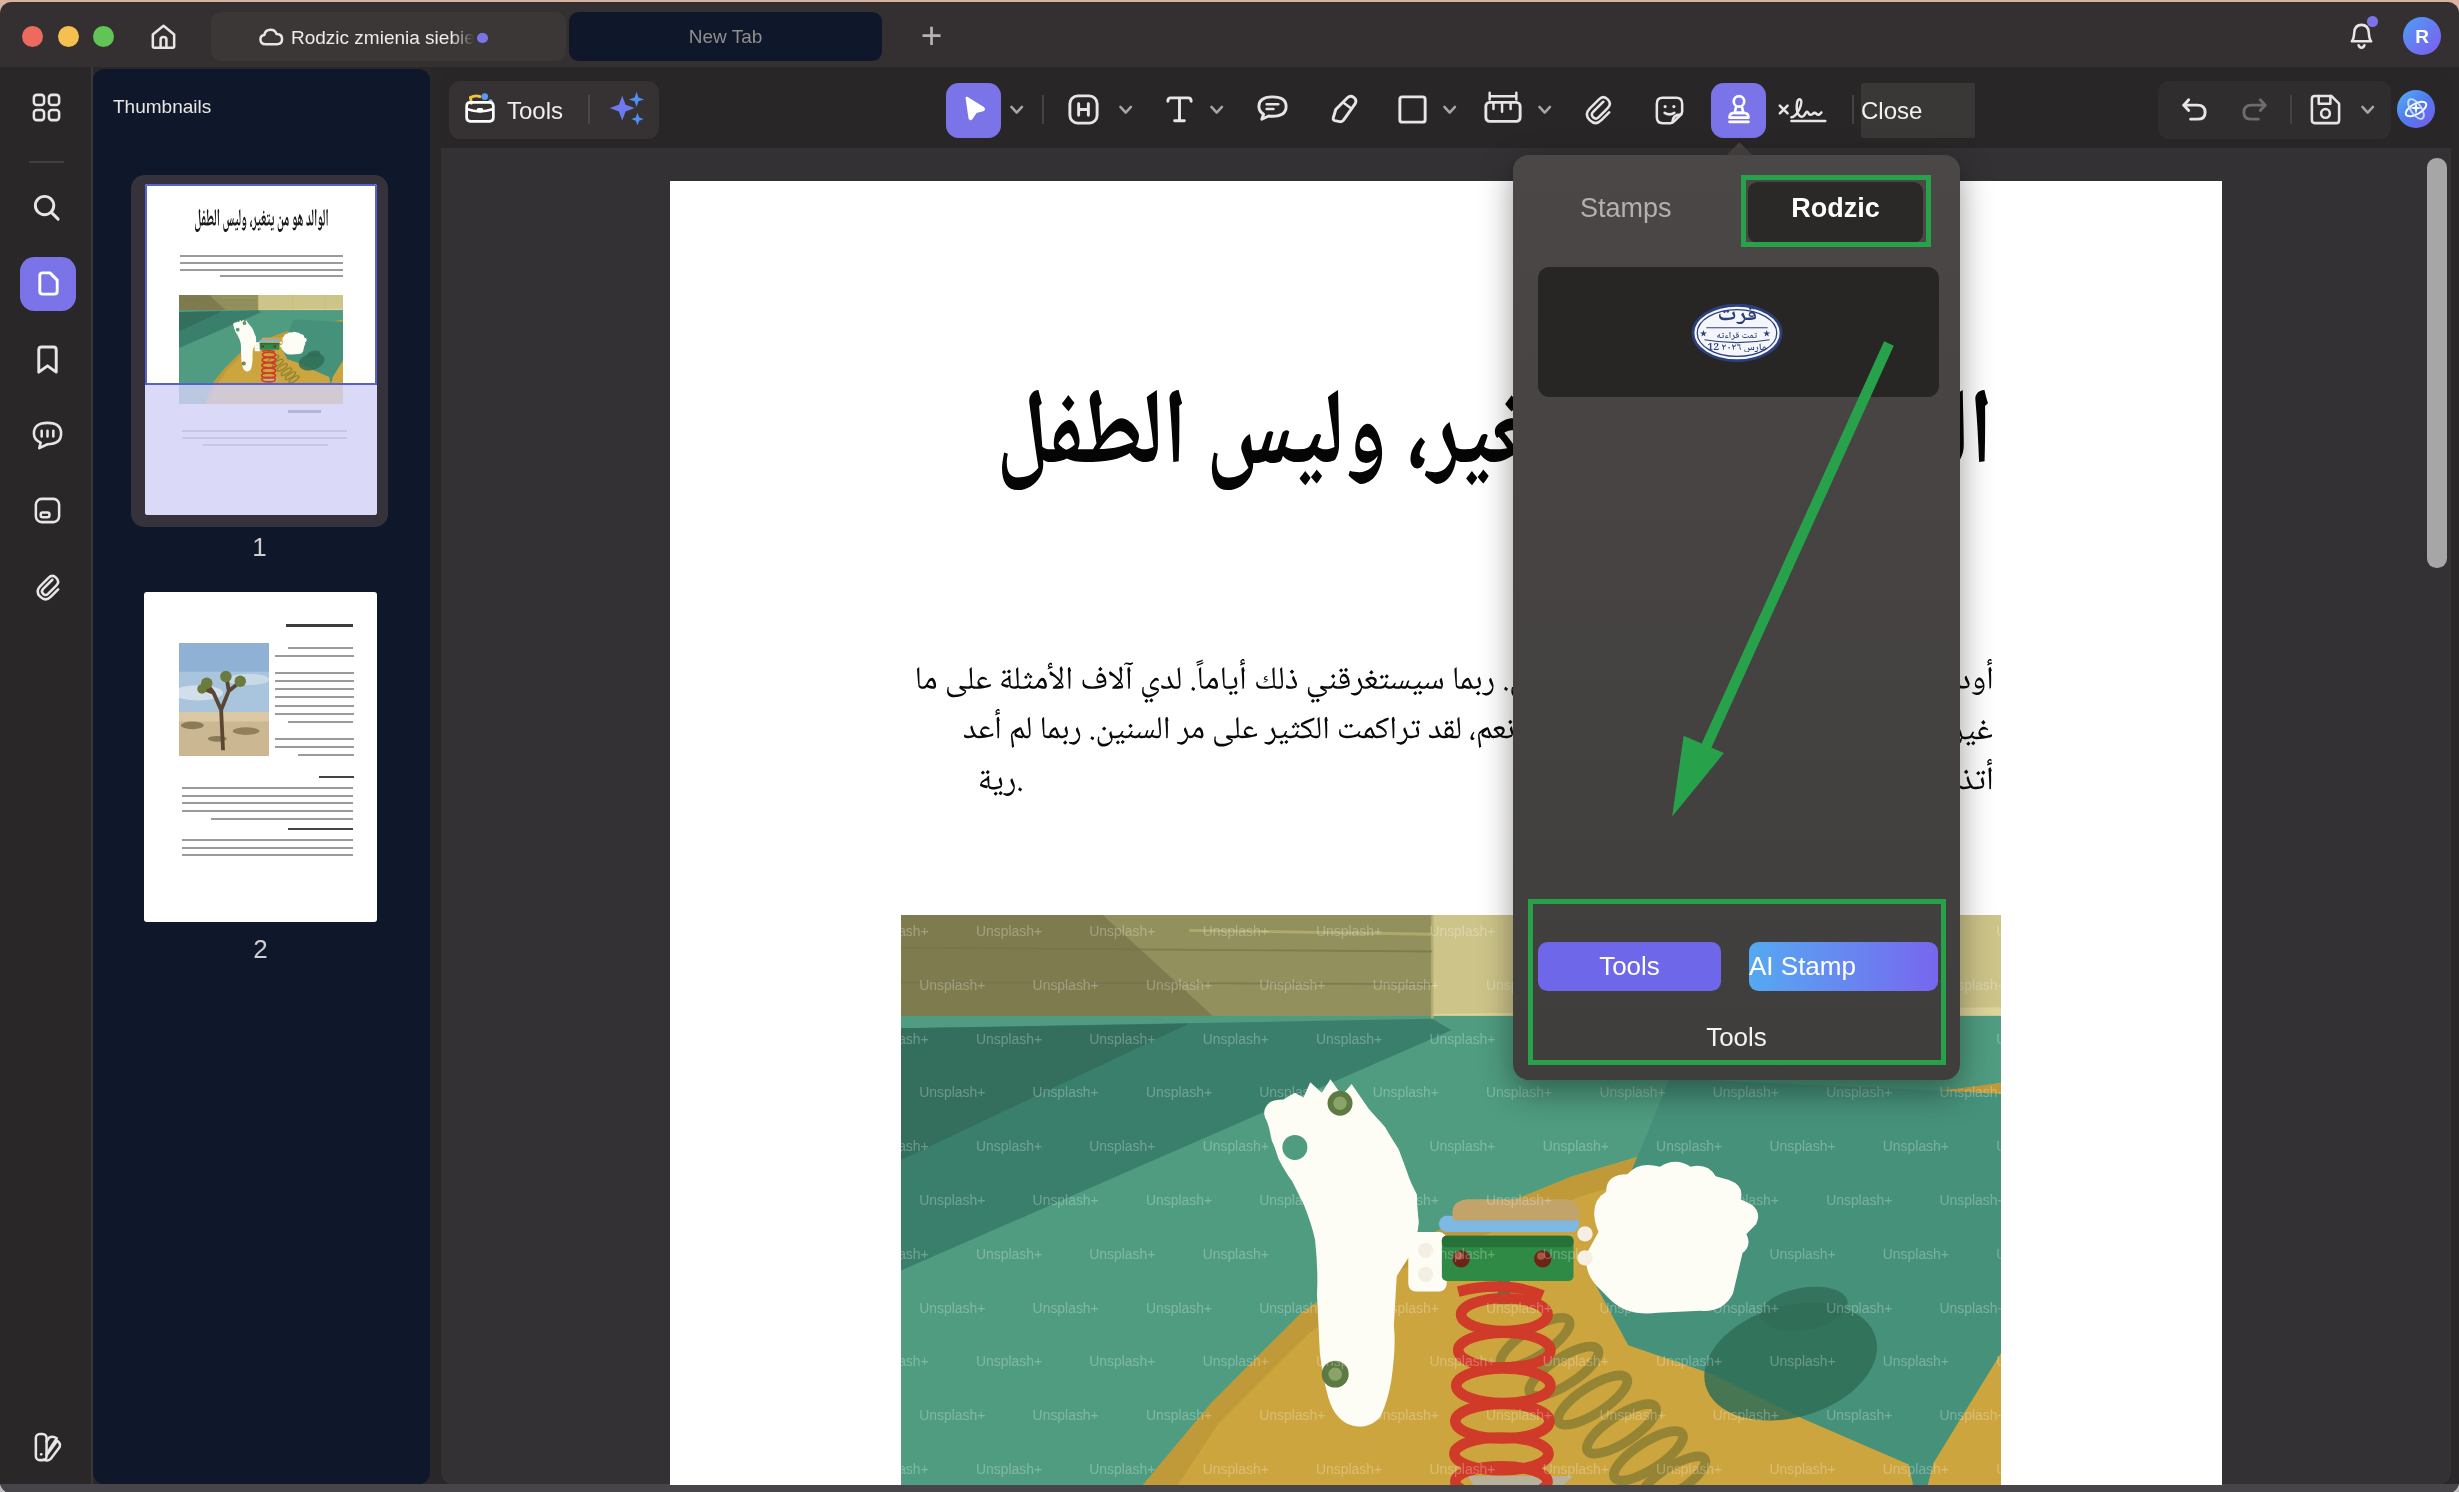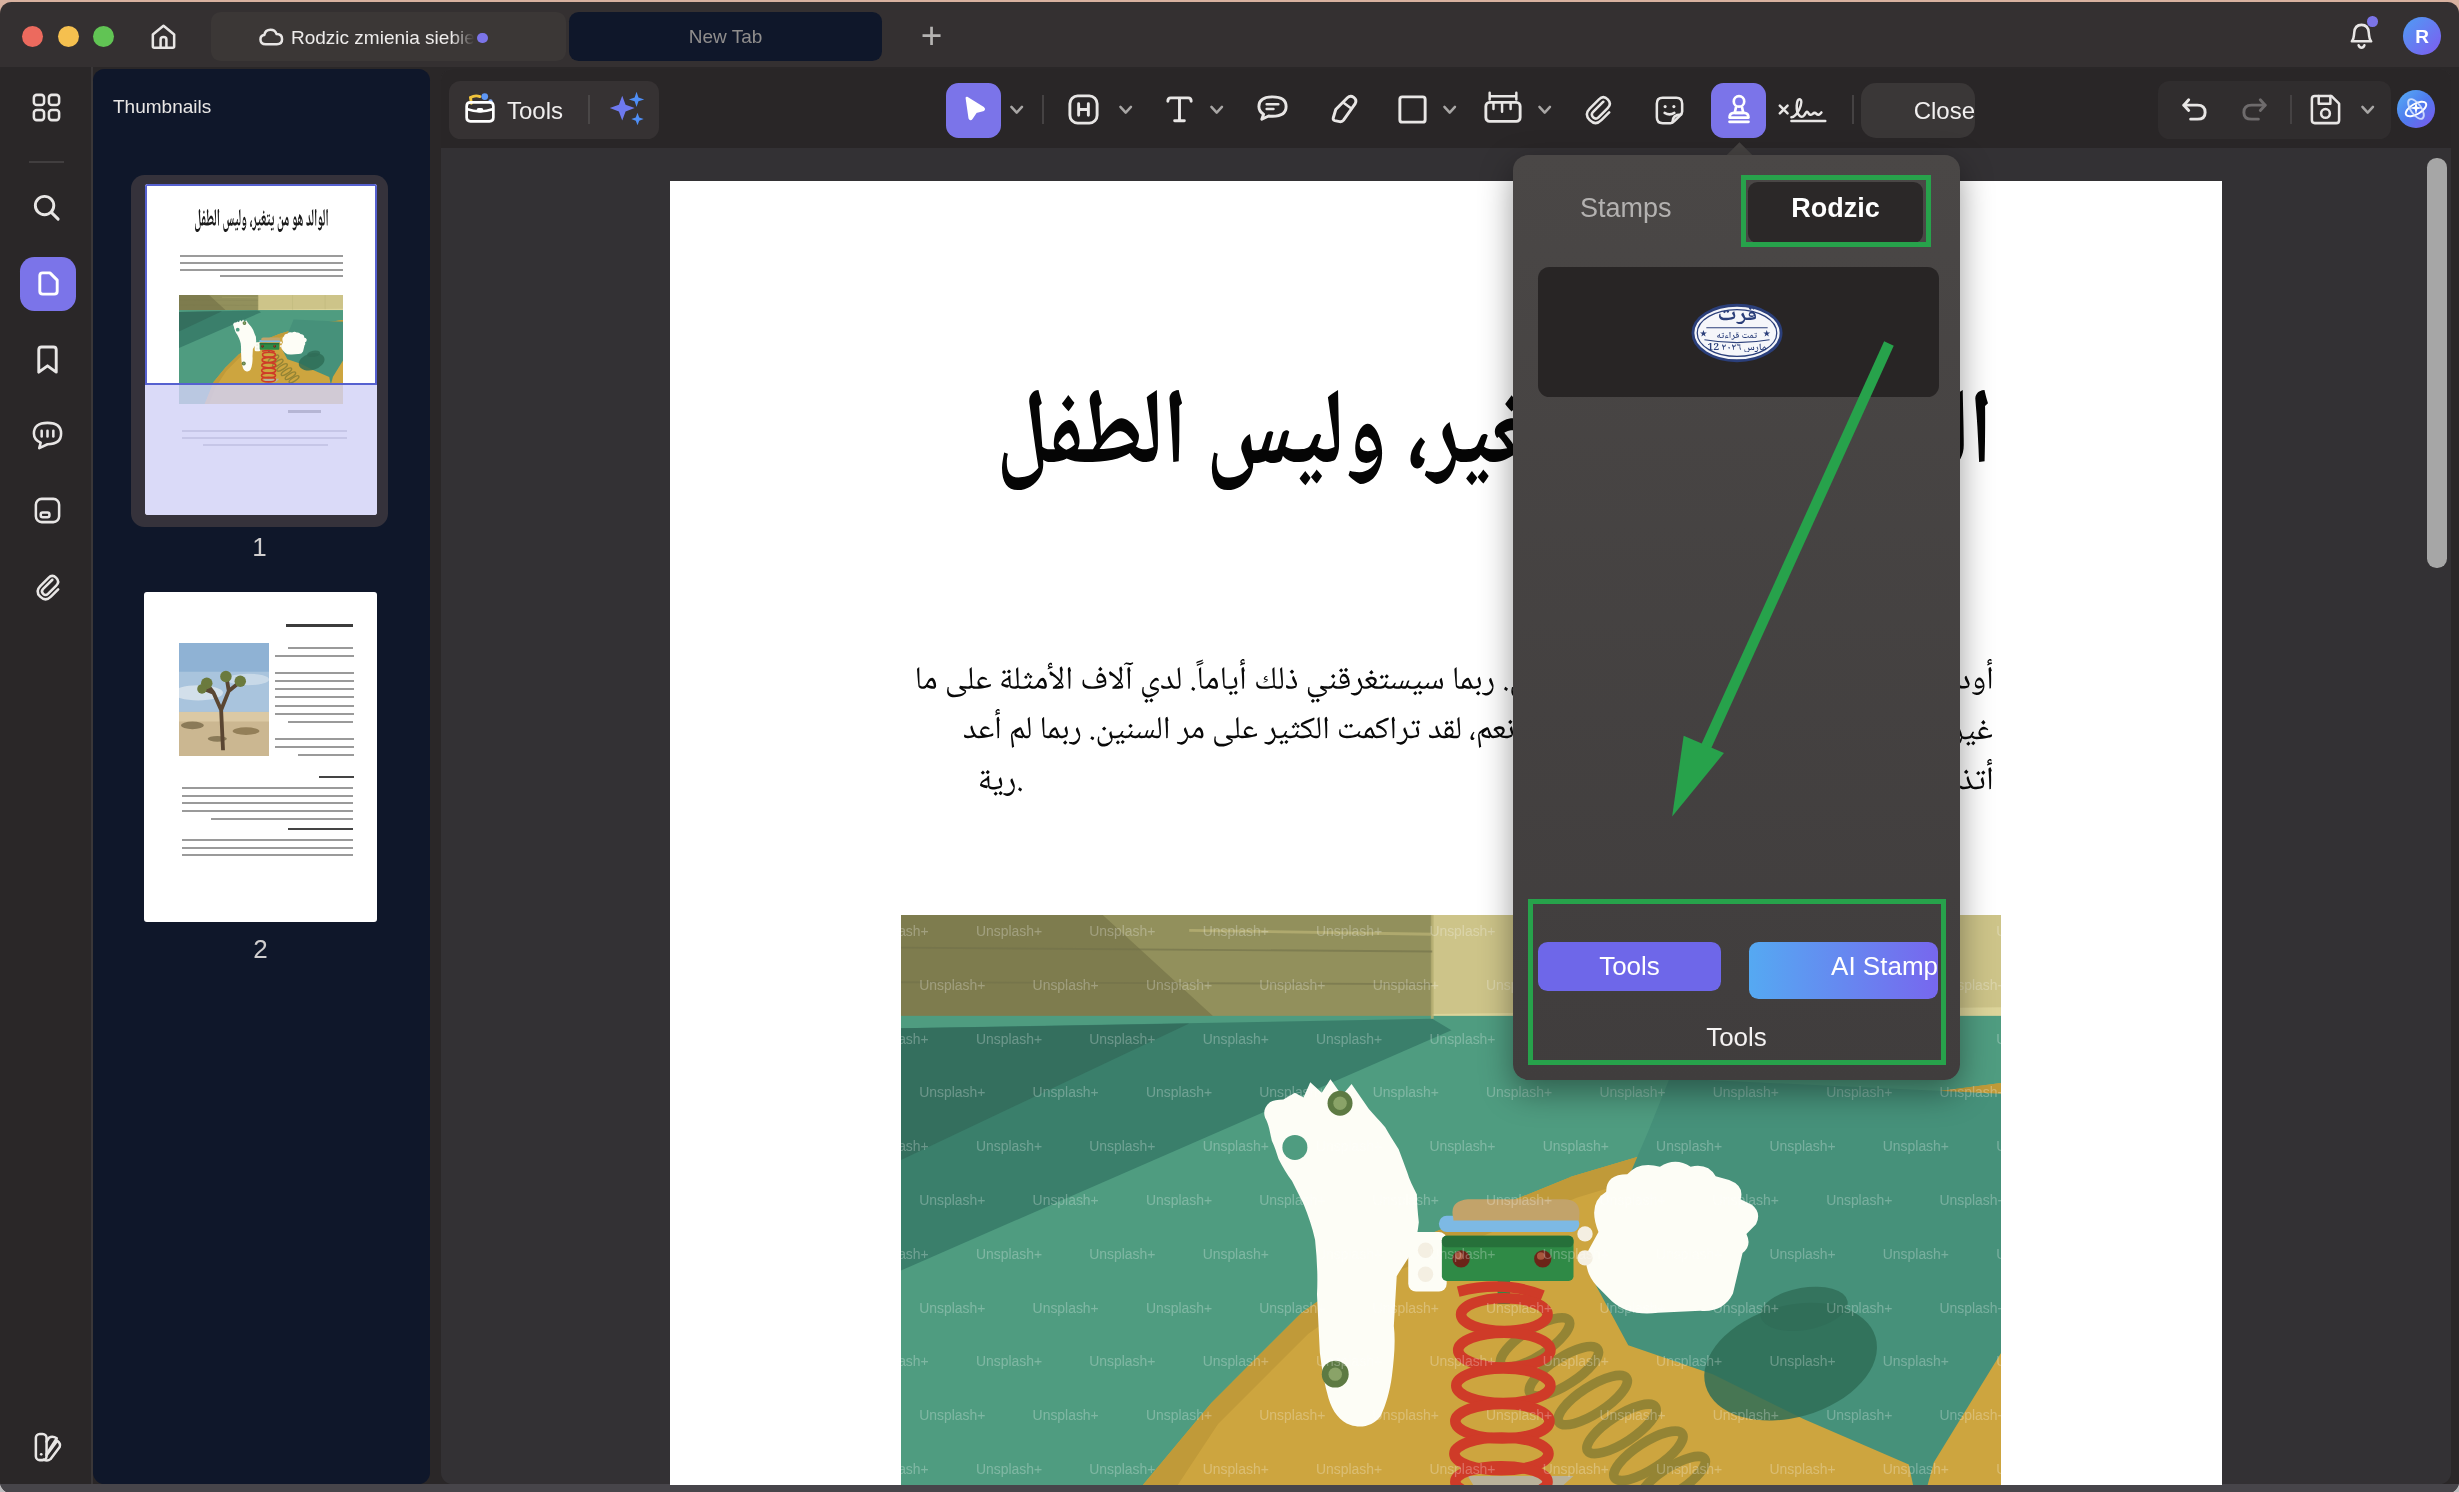--- a/index.html
+++ b/index.html
@@ -282,21 +282,21 @@
       <circle cx="20" cy="12" r="5.5" stroke="#ffffff" stroke-width="2.8" fill="none"></circle>
       <path d="M17 17.5 L15.5 24 H24.5 L23 17.5" stroke="#ffffff" stroke-width="2.8" fill="none" stroke-linejoin="round"></path>
       <path d="M10 29 Q10 24 15 24 H25 Q30 24 30 29 H10 Z" stroke="#ffffff" stroke-width="2.8" fill="none" stroke-linejoin="round"></path>
       <line x1="10" y1="33.5" x2="30" y2="33.5" stroke="#ffffff" stroke-width="2.8" stroke-linecap="round"></line>
     </svg>
 <svg style="position:absolute;left:1775px;top:90px" width="58" height="35" viewBox="0 0 60 36" fill="none">
       <path d="M5 14 L13 22 M13 14 L5 22" stroke="#e8e6e5" stroke-width="2.6" stroke-linecap="round" stroke-linejoin="round" fill="none"></path>
       <path d="M17 26 Q21 26 25 18 Q29 9 26 7.5 Q23 6.5 22.5 14 Q22 22 26 25 Q29 27 31.5 22 Q33 19 34.5 21.5 Q36 25 39 22.5 Q41 20.5 43 22.5 Q45 25 48 21 M17 30 H52" stroke="#e8e6e5" stroke-width="2.6" stroke-linecap="round" stroke-linejoin="round" fill="none"></path>
     </svg>
 <div class="abs" style="left:1852px;top:93px;width:1.9px;height:29px;background:#454243"></div>
-<div class="abs" style="left:1861px;top:81px;width:114px;height:55px;background:#3a3737;border-radius:15px;color:#f2f0f0;font-size:24px;text-align:right;line-height:55px">Close</div>
+<div class="abs" style="left:1861px;top:81px;width:114px;height:55px;background:#3a3737;border-radius:2px;color:#f2f0f0;font-size:24px;text-align:left;line-height:55px">Close</div>
 <div class="abs" style="left:2158px;top:79px;width:233px;height:58px;background:#302d2e;border-radius:11.5px"></div>
 <svg style="position:absolute;left:2179px;top:93px" width="31" height="29" viewBox="0 0 32 30" fill="none">
       <path d="M10 5 L5 10.5 L10 16" stroke="#e8e6e5" stroke-width="3" stroke-linecap="round" stroke-linejoin="round" fill="none"></path>
       <path d="M5 10.5 H19 Q27 10.5 27 18 Q27 25 19 25 H12" stroke="#e8e6e5" stroke-width="3" stroke-linecap="round" stroke-linejoin="round" fill="none"></path>
     </svg>
 <svg style="position:absolute;left:2239px;top:93px" width="31" height="29" viewBox="0 0 32 30" fill="none">
       <path d="M22 5 L27 10.5 L22 16" stroke="#6e6b6c" stroke-width="3" stroke-linecap="round" stroke-linejoin="round" fill="none"></path>
       <path d="M27 10.5 H13 Q5 10.5 5 18 Q5 25 13 25 H20" stroke="#6e6b6c" stroke-width="3" stroke-linecap="round" stroke-linejoin="round" fill="none"></path>
     </svg>
 <div class="abs" style="left:2290px;top:93px;width:1.9px;height:29px;background:#454243"></div>
@@ -566,21 +566,21 @@
 </div>
 <div class="abs" style="left:1716px;top:140px;width:46px;height:13.4px;overflow:hidden">
       <div class="abs" style="left:11.5px;top:4.8px;width:23px;height:23px;background:#454241;transform:rotate(45deg)"></div>
     </div>
 <div class="abs" style="left:1513px;top:153px;width:447px;height:925px;background:linear-gradient(180deg,#4a4746,#403d3d);border-radius:15.4px;box-shadow:0 11.5px 33px rgba(0,0,0,0.4)">
 <div class="abs" style="left:67px;top:38px;width:115px;color:#b3b1b0;font-size:27px;text-align:left">Stamps</div>
 <div class="abs" style="left:235px;top:27px;width:175px;height:61px;background:#2b2828;border-radius:9.6px"></div>
 <div class="abs" style="left:235px;top:38px;width:175px;color:#ffffff;font-size:27px;font-weight:bold;text-align:center">Rodzic</div>
 <div class="abs" style="left:25px;top:112px;width:401px;height:130px;background:#282525;border-radius:11.5px"></div>
 <div class="abs" style="left:25px;top:787px;width:183px;height:49px;background:#6e67e9;border-radius:9.6px;color:#fff;font-size:26px;text-align:center;line-height:49px">Tools</div>
-<div class="abs" style="left:236px;top:787px;width:189px;height:57px;background:linear-gradient(90deg,#55a9f2,#7767ee);border-radius:9.6px;color:#fff;font-size:26px;text-align:right;line-height:49px">AI Stamp</div>
+<div class="abs" style="left:236px;top:787px;width:189px;height:49px;background:linear-gradient(90deg,#55a9f2,#7767ee);border-radius:9.6px;color:#fff;font-size:26px;text-align:left;line-height:49px">AI Stamp</div>
 <div class="abs" style="left:0px;top:867px;width:447px;color:#f5f3f3;font-size:26px;text-align:center">Tools</div>
 <svg class="abs" style="left:178px;top:148px" width="92" height="60" viewBox="0 0 96 62">
         <ellipse cx="48" cy="31" rx="46" ry="29" fill="#f5f6fa" stroke="#2b3f7a" stroke-width="3"></ellipse>
         <ellipse cx="48" cy="31" rx="41.5" ry="24.5" fill="none" stroke="#2b3f7a" stroke-width="1.3"></ellipse>
         <line x1="16" y1="25.5" x2="80" y2="25.5" stroke="#2b3f7a" stroke-width="1.2"></line>
         <path d="M14 38 Q48 44 82 38" stroke="#2b3f7a" stroke-width="1.2" fill="none"></path>
         <path d="M10 33 l2.2 1.6 -0.8-2.6 2.2-1.6 h-2.7 l-0.9-2.6 -0.9 2.6 h-2.7 l2.2 1.6 -0.8 2.6 Z" fill="#2b3f7a" transform="translate(3,0)"></path>
         <path d="M10 33 l2.2 1.6 -0.8-2.6 2.2-1.6 h-2.7 l-0.9-2.6 -0.9 2.6 h-2.7 l2.2 1.6 -0.8 2.6 Z" fill="#2b3f7a" transform="translate(69,0)"></path>
       </svg>
       <svg style="position:absolute;left:206px;top:152px" width="37" height="17.3" viewBox="20.3 1216.6 113.1 63.2" preserveAspectRatio="none">

